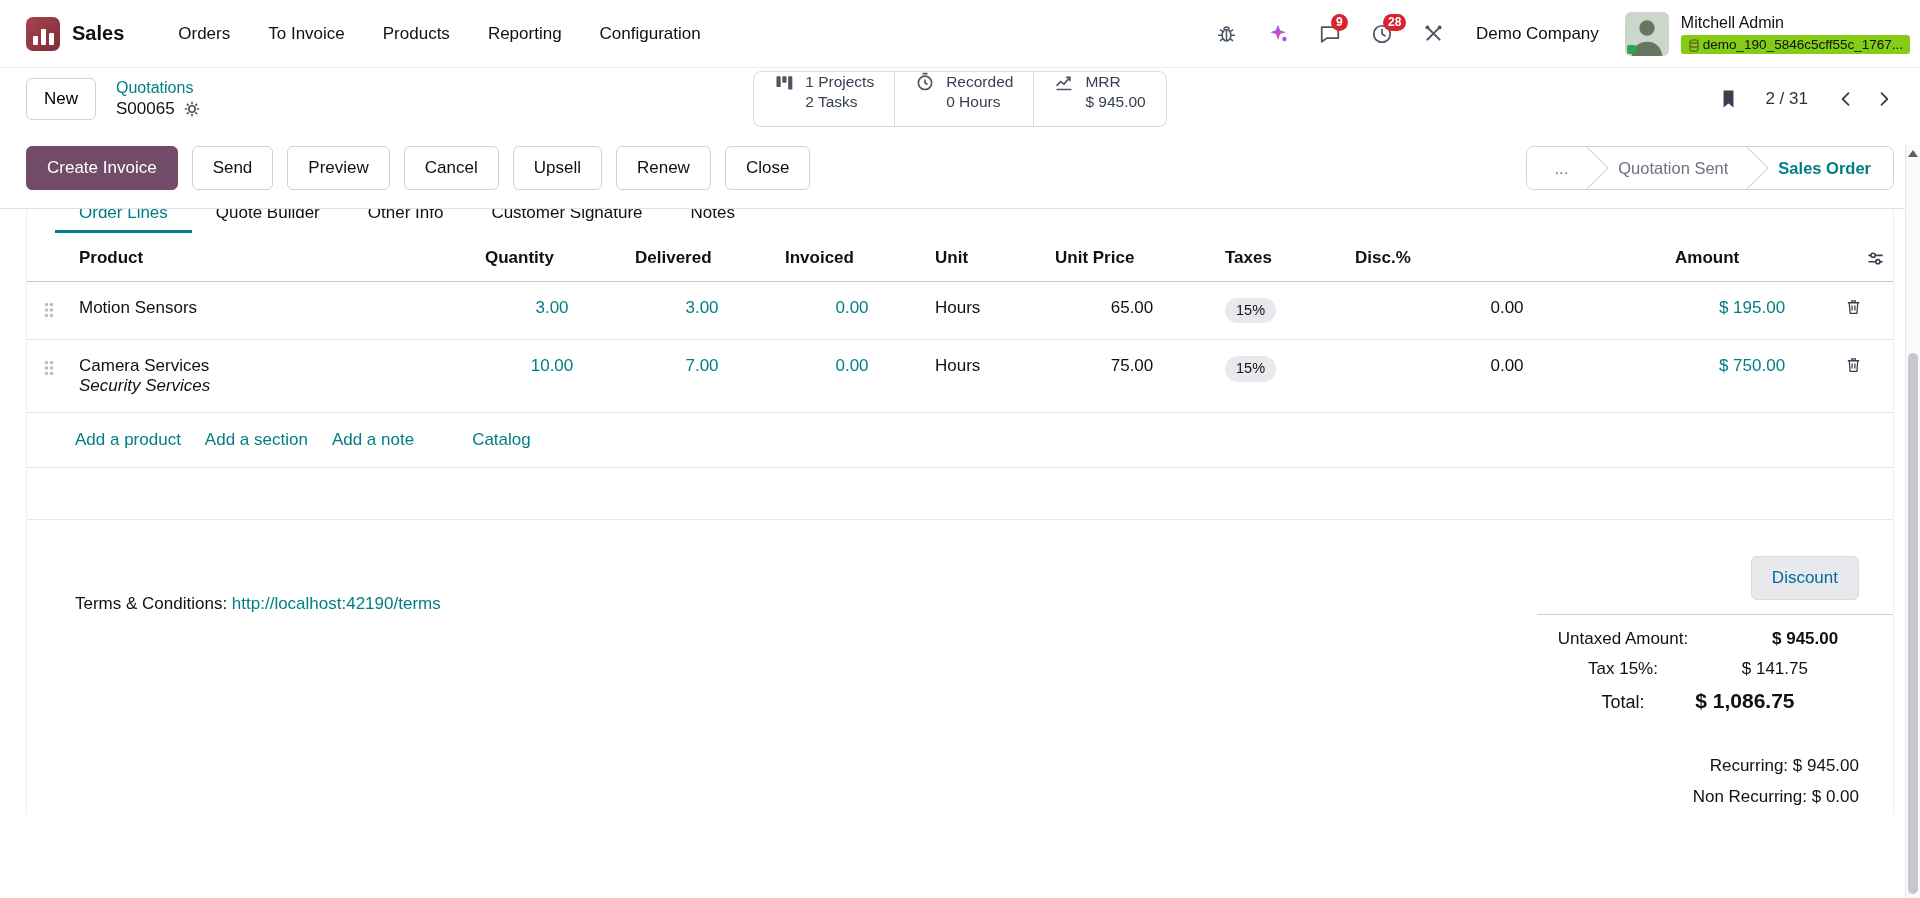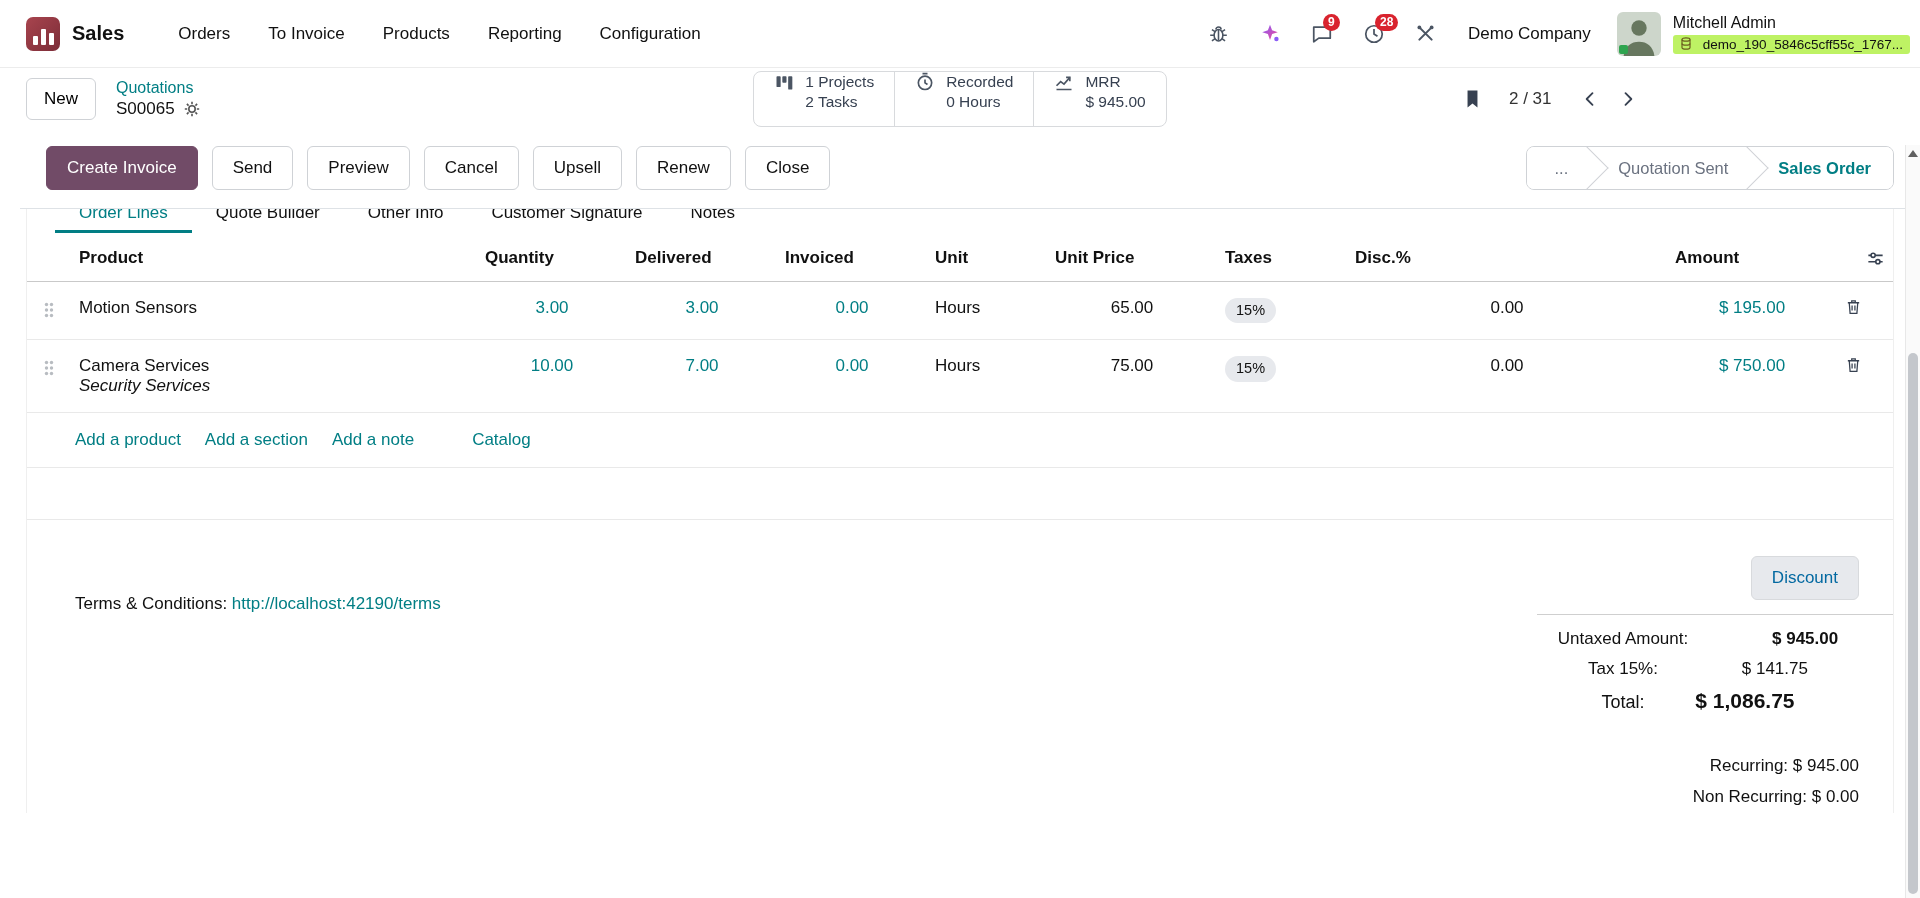--- a/index.html
+++ b/index.html
@@ -16,40 +16,40 @@
   .menu { display:flex; gap:38px; font-size:17px; }
   .menu-item { cursor:pointer; white-space:nowrap; }
   .nav-right { display:flex; align-items:center; }
   .nav-icon { position:relative; margin-left:30px; display:flex; align-items:center; cursor:pointer; }
   .nav-badge { position:absolute; top:-9px; left:12px; background:#D9232E; color:#fff; font-size:12px; font-weight:700; border-radius:10px; padding:2px 5px; line-height:1.1; }
   .company { margin-left:32px; font-size:17px; cursor:pointer; white-space:nowrap; }
   .avatar { margin-left:26px; width:44px; height:44px; border-radius:6px; overflow:hidden; position:relative; cursor:pointer; flex:none; }
   .status-dot { position:absolute; bottom:2px; left:2px; width:9px; height:9px; background:#2EA44F; border-radius:2px; }
   .user-block { margin-left:12px; cursor:pointer; }
   .user-name { font-size:16px; line-height:1.2; }
-  .db-strip { margin-top:3px; background:#bef264; border-radius:3px; padding:2px 7px; font-size:13.5px; display:flex; align-items:flex-start; gap:11px; max-width:268px; white-space:nowrap; overflow:hidden; }
+  .db-strip { margin-top:3px; background:#84cc16; border-radius:3px; padding:2px 7px; font-size:13.5px; display:flex; align-items:flex-end; gap:3px; max-width:268px; white-space:nowrap; overflow:hidden; }
 
   
   .control-panel { height:62px; display:flex; align-items:center; justify-content:space-between; padding:0 26px; }
   .cp-left { display:flex; align-items:center; gap:20px; min-width:430px; }
   .btn-new { background:#fff; border:1px solid #CFD2D6; border-radius:6px; padding:10px 17px; font-size:17px; font-weight:500; font-family:inherit; cursor:pointer; }
   .bc-parent { font-size:16px; color:#017E84; display:block; cursor:pointer; line-height:1.15; }
   .bc-rec { font-size:17px; display:flex; align-items:center; gap:9px; margin-top:2px; }
   .stat-group { display:flex; border:1px solid #D8DADD; border-radius:8px; overflow:hidden; height:56px; background:#fff; }
   .stat { display:flex; align-items:flex-start; gap:11px; padding:0 20px; border-left:1px solid #D8DADD; cursor:pointer; }
   .stat:first-child { border-left:none; }
   .stat-lines { font-size:15.5px; line-height:1.3; color:#374151; }
   .stat-lines div:first-child { font-weight:500; }
-  .cp-right { display:flex; align-items:center; gap:28px; min-width:430px; }
+  .cp-right { display:flex; align-items:center; gap:28px; justify-content:flex-end; min-width:430px; }
   .pager-value { font-size:17px; color:#333; }
   .pager-btns { display:flex; gap:18px; align-items:center; }
   .pager-btns span { cursor:pointer; display:flex; }
 
   
-  .action-row { display:flex; justify-content:space-between; align-items:center; padding:16px 26px 18px; border-bottom:1px solid #DEE2E6; background:#fff;margin-left:20px; }
+  .action-row { display:flex; justify-content:space-between; align-items:center; padding:16px 26px 18px; border-bottom:1px solid #DEE2E6; background:#fff; }
   .ar-left { display:flex; gap:14px; }
   .btn { height:44px; padding:0 20px; font-size:17px; border-radius:6px; border:1px solid #CFD2D6; background:#fff; color:#111; cursor:pointer; font-family:inherit; white-space:nowrap; }
   .btn.primary { background:#714B67; border-color:#714B67; color:#fff; font-weight:500; }
   .statusbar { display:flex; border:1px solid #CFD2D6; border-radius:8px; height:44px; overflow:hidden; background:#fff; }
   .step { position:relative; display:flex; align-items:center; padding:0 22px 0 28px; font-size:16.5px; color:#6B7280; cursor:pointer; background:#fff; }
   .step:nth-child(1){ z-index:3; } .step:nth-child(2){ z-index:2; } .step:nth-child(3){ z-index:1; }
   .step:not(:last-child)::after { content:''; position:absolute; right:-12px; top:50%; width:31px; height:31px; transform:translateY(-50%) rotate(45deg); border-top:1px solid #CFD2D6; border-right:1px solid #CFD2D6; background:#fff; }
   .step > span { position:relative; z-index:5; }
   .step.active { color:#017E84; font-weight:600; }
 

